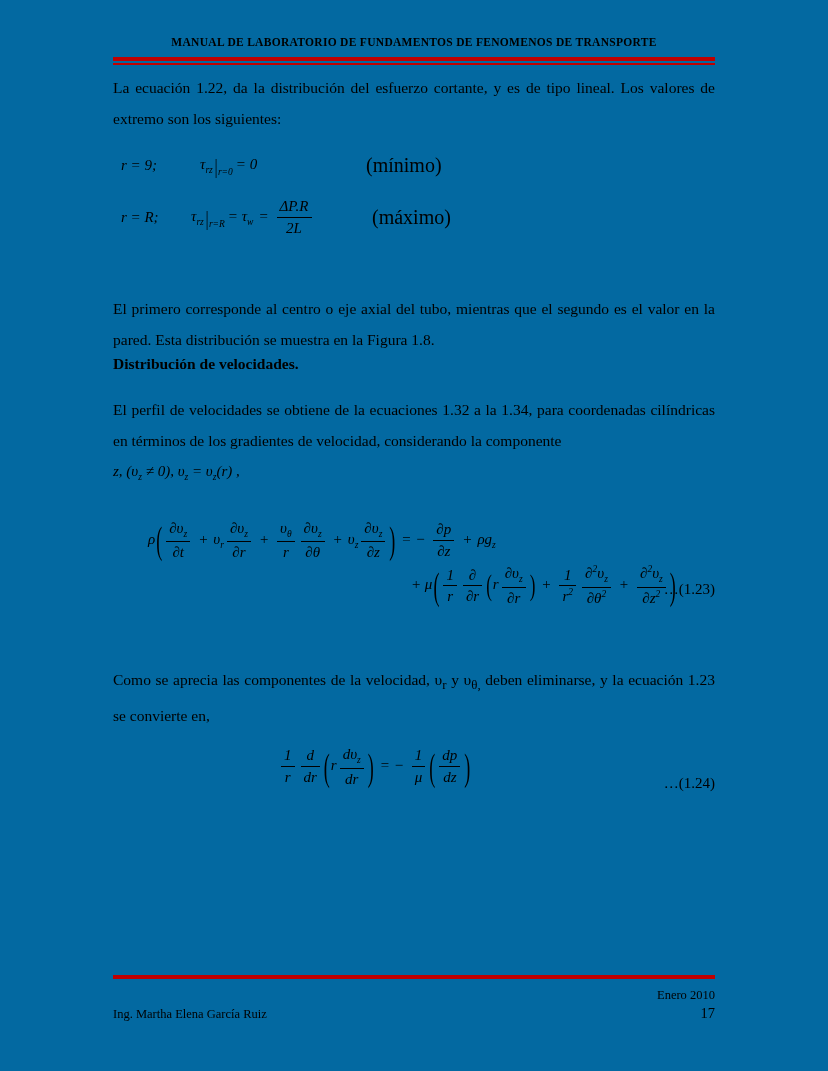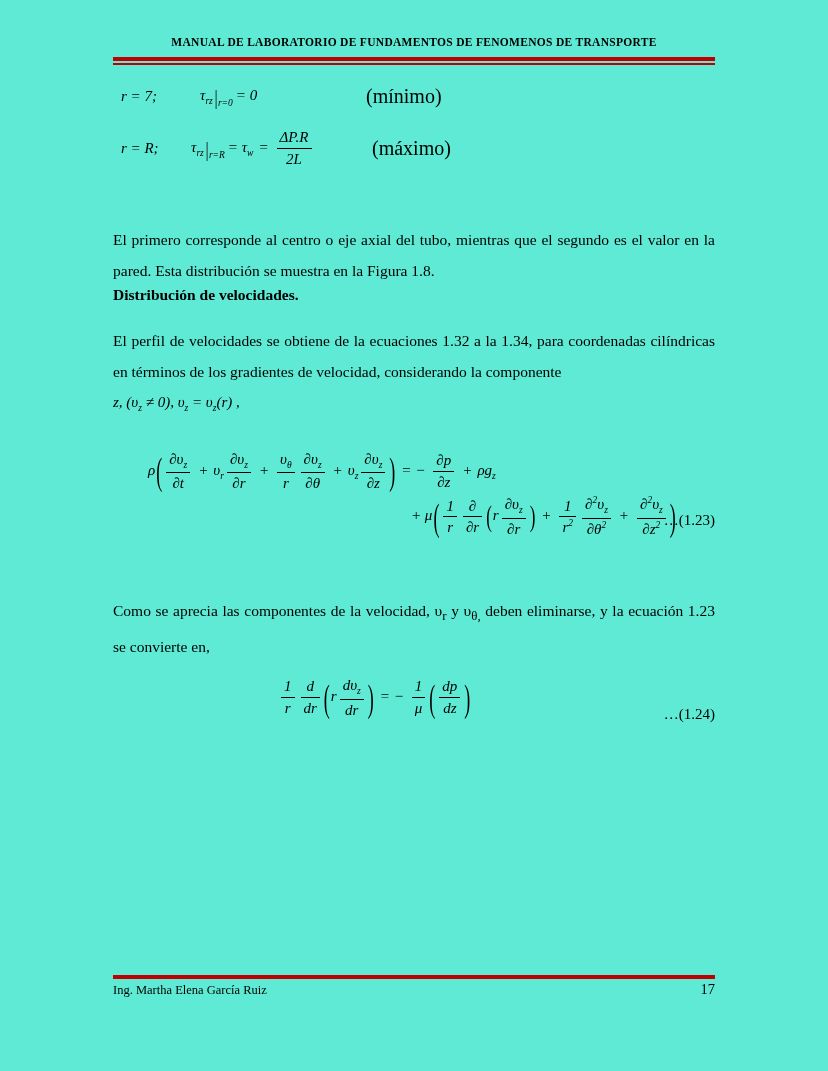--- a/index.html
+++ b/index.html
@@ -1,18 +1,18 @@
 <!DOCTYPE html>
 <html style="--rule-red: #c00000;"><head>
 <meta charset="utf-8">
 <style>
   html, body { margin:0; padding:0; background:#ffffff; }
   .page {
     position:relative; width:828px; height:1071px; margin:0 auto;
-    background:#5eead4; box-sizing:border-box; padding:36px 113px 0;
+    background:#0369a1; box-sizing:border-box; padding:36px 113px 0;
     font-family:"Liberation Serif","DejaVu Serif",serif; color:#000;
     overflow:hidden;
   }
   .hdr1 { font-size:11.5px; font-weight:bold; text-align:center; letter-spacing:.3px; }
   .hdr2 { font-size:11px; font-weight:bold; text-align:center; margin-top:25px; letter-spacing:.3px; }
   .rule-double { margin-top:9px; }
   .rule-thick { height:4px; background:var(--rule-red,#c00000); }
   .rule-thin  { height:2px; background:var(--rule-red,#c00000); margin-top:2px; }
 
   .para { font-size:15.5px; line-height:31px; text-align:justify; margin:0; }
@@ -69,23 +69,24 @@
 <div class="page">
 
   <div>
     <div class="hdr1">MANUAL DE LABORATORIO DE FUNDAMENTOS DE FENOMENOS DE TRANSPORTE</div>
     <div class="rule-double">
       <div class="rule-thick"></div>
       <div class="rule-thin"></div>
     </div>
   </div>
 
+  <p class="para p1">La ecuación 1.22, da la distribución del esfuerzo cortante, y es de tipo lineal. Los valores de extremo son los siguientes:</p>
 
   <div class="eq-row eq-min eq">
-    <span class="col-a1">r = 7;</span><span class="col-b1"><span>τ</span><sub>rz</sub><span class="ebar">|</span><span class="esub">r=0</span><span>= 0</span></span><span class="note">(mínimo)</span>
+    <span class="col-a1">r = 9;</span><span class="col-b1"><span>τ</span><sub>rz</sub><span class="ebar">|</span><span class="esub">r=0</span><span>= 0</span></span><span class="note">(mínimo)</span>
   </div>
 
   <div class="eq-row eq-max eq">
     <span class="col-a2">r = R;</span><span class="col-b2"><span>τ</span><sub>rz</sub><span class="ebar">|</span><span class="esub">r=R</span><span>= τ</span><sub>w</sub><span class="op">=</span><span class="frac"><span class="num">ΔP.R</span><span class="den">2L</span></span></span><span class="note">(máximo)</span>
   </div>
 
   <p class="para p2">El primero corresponde al centro o eje axial del tubo, mientras que el segundo es el valor en la pared. Esta distribución se muestra en la Figura 1.8.</p>
 
   <div class="section-heading">Distribución de velocidades.</div>
 
@@ -108,19 +109,20 @@
 
   <div class="eq124 eq">
     <div class="body">
       <span class="frac"><span class="num">1</span><span class="den">r</span></span><span class="frac"><span class="num">d</span><span class="den">dr</span></span><span class="bp">(</span><span>r</span><span class="frac"><span class="num"><span>dυ</span><sub>z</sub></span><span class="den">dr</span></span><span class="bp">)</span><span class="op">= −</span><span class="frac"><span class="num">1</span><span class="den">μ</span></span><span class="bp">(</span><span class="frac"><span class="num">dp</span><span class="den">dz</span></span><span class="bp">)</span>
     </div>
     <span class="eq-label">…(1.24)</span>
   </div>
 
   <div class="footer">
     <div class="footer-rule"></div>
+    <div class="footer-date">Enero 2010</div>
     <div class="footer-row">
       <span class="footer-author">Ing. Martha Elena García Ruiz</span>
       <span class="footer-page">17</span>
     </div>
   </div>
 
 </div>
 
 </body></html>

